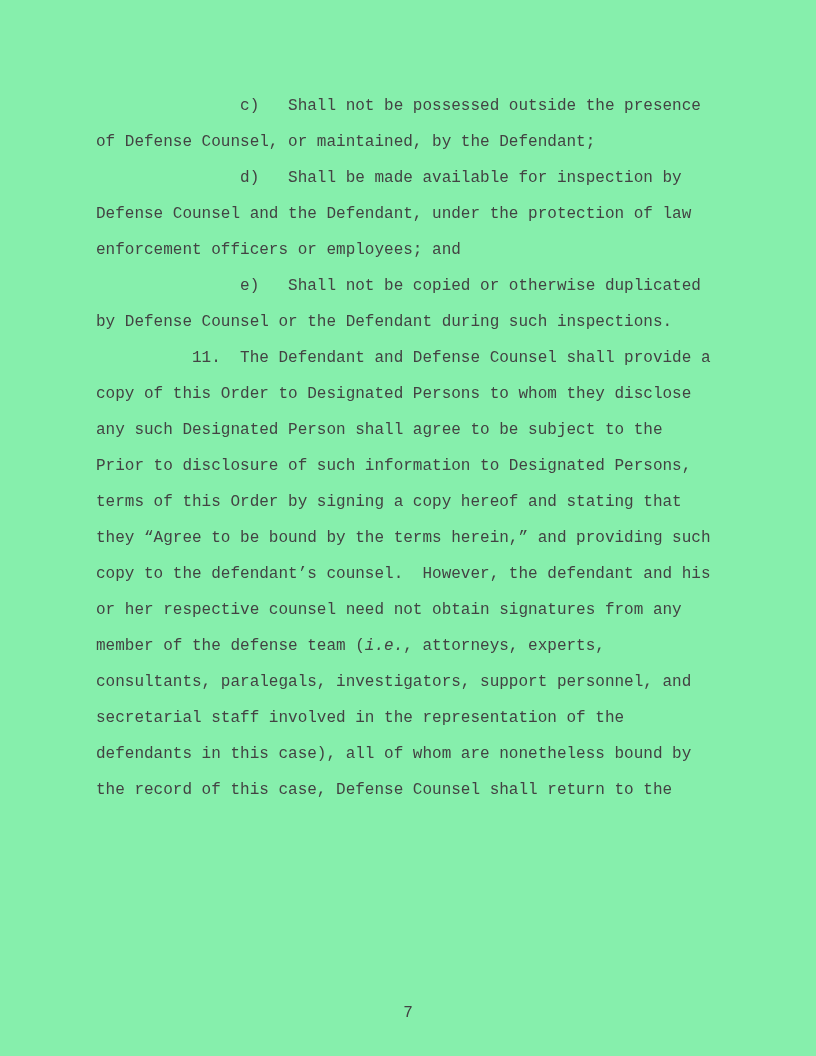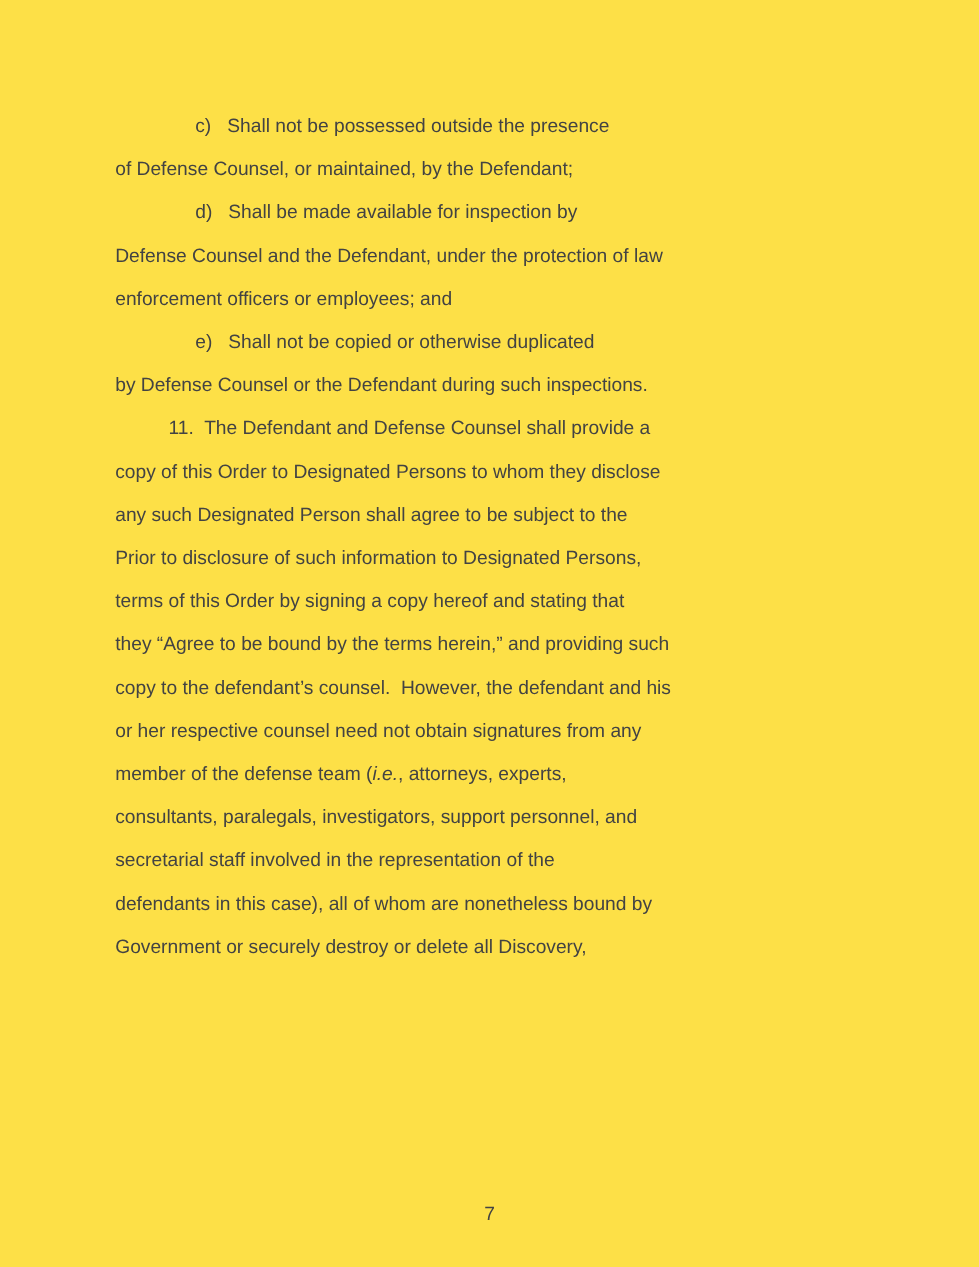--- a/index.html
+++ b/index.html
@@ -4,23 +4,23 @@
 <style>
   html, body {
     margin: 0;
     padding: 0;
     background: #ffffff;
   }
   .page {
     position: relative;
     width: 816px;
     height: 1056px;
-    background: #fde047;
+    background: #86efac;
     overflow: hidden;
-    font-family: Liberation Sans, sans-serif;
+    font-family: Liberation Mono, monospace;
   }
   .body-text {
     position: absolute;
     left: 96px;
     top: 88px;
     font-size: 16px;
     line-height: 36px;
     color: #434343;
   }
   .line {
@@ -57,16 +57,16 @@
       <div class="line"><span>any such Designated Person shall agree to be subject to the</span></div>
       <div class="line"><span>Prior to disclosure of such information to Designated Persons,</span></div>
       <div class="line"><span>terms of this Order by signing a copy hereof and stating that</span></div>
       <div class="line"><span>they “Agree to be bound by the terms herein,” and providing such</span></div>
       <div class="line"><span>copy to the defendant’s counsel.  However, the defendant and his</span></div>
       <div class="line"><span>or her respective counsel need not obtain signatures from any</span></div>
       <div class="line"><span>member of the defense team (</span><span class="italic">i.e.</span><span>, attorneys, experts,</span></div>
       <div class="line"><span>consultants, paralegals, investigators, support personnel, and</span></div>
       <div class="line"><span>secretarial staff involved in the representation of the</span></div>
       <div class="line"><span>defendants in this case), all of whom are nonetheless bound by</span></div>
-      <div class="line"><span>Government or securely destroy or delete all Discovery,</span></div>
+      <div class="line"><span>the record of this case, Defense Counsel shall return to the</span></div>
     </div>
   <div class="footer">7</div>
 </div>
 
 </body></html>

